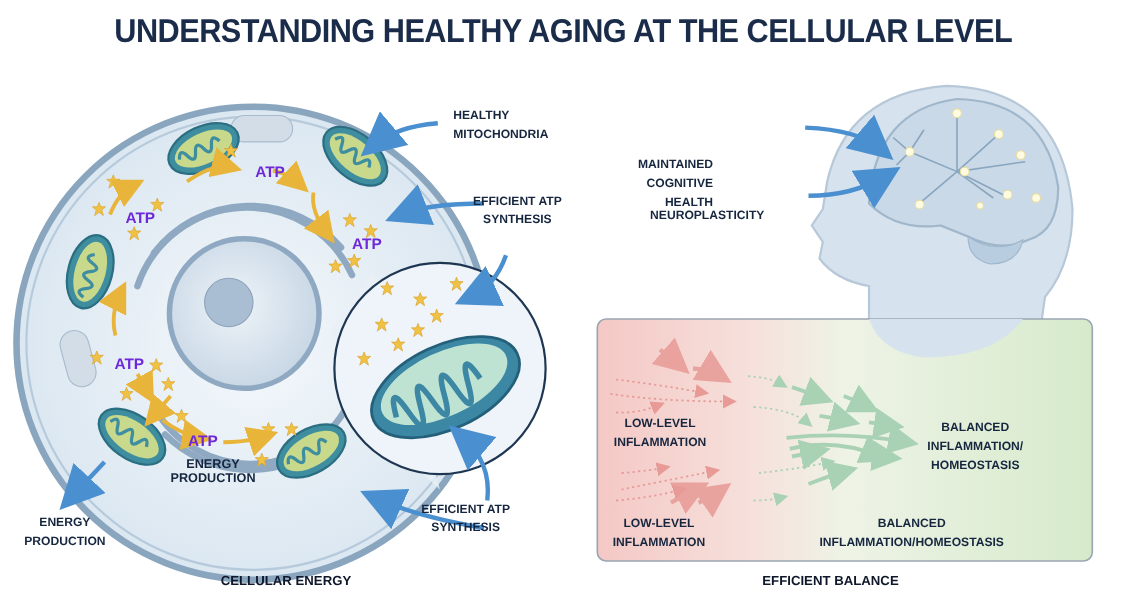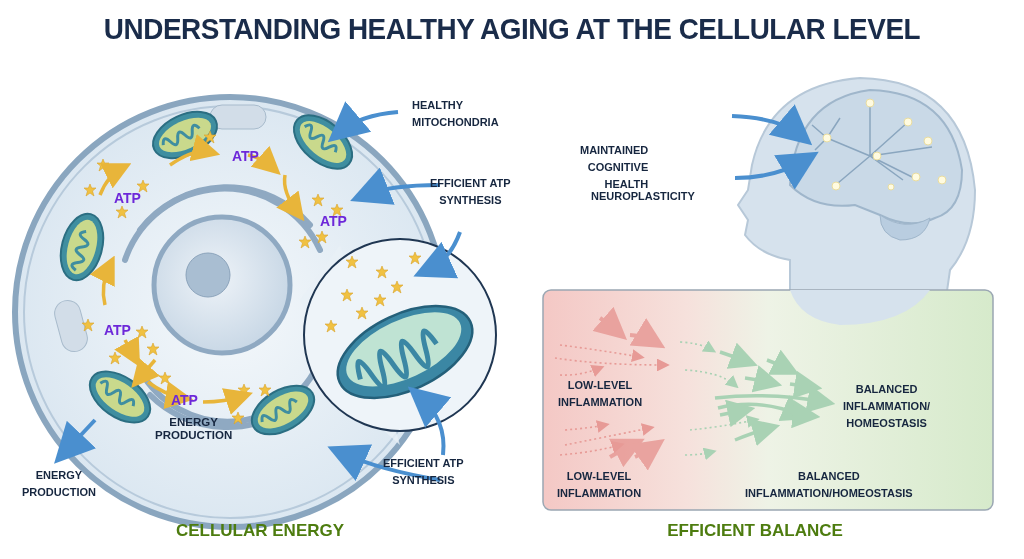--- a/index.html
+++ b/index.html
@@ -7,21 +7,21 @@
          font-family:"Liberation Sans", "DejaVu Sans", sans-serif; color:#16263f; }
   .title { position:absolute; left:0; top:12px; width:1024px; text-align:center;
            font-size:30px; font-weight:bold; letter-spacing:-0.5px; color:#1a2c4a;
            transform:scaleX(0.93); transform-origin:center; }
   svg.main { position:absolute; left:0; top:0; }
   .lbl { position:absolute; font-weight:bold; font-size:11px; line-height:17px; color:#16263f; text-align:center; }
   .lbl.left { text-align:left; }
   .lbl.right { text-align:right; }
   .atp { position:absolute; font-weight:bold; font-size:14px; color:#6d28d9; }
   .small { font-size:11.5px; line-height:13px; }
-  .section { position:absolute; font-weight:bold; font-size:17px; color:#4d7c0f; text-align:center; }
+  .section { position:absolute; font-weight:bold; font-size:12px; color:#0f172a; text-align:center; }
 </style>
 </head>
 <body>
 
 <div class="title">UNDERSTANDING HEALTHY AGING AT THE CELLULAR LEVEL</div>
 
 <svg class="main" width="1024" height="559" viewBox="0 0 1024 559">
   <defs>
     <linearGradient id="balGrad" x1="0" x2="1" y1="0" y2="0">
       <stop offset="0" stop-color="#f4c8c5"></stop>

